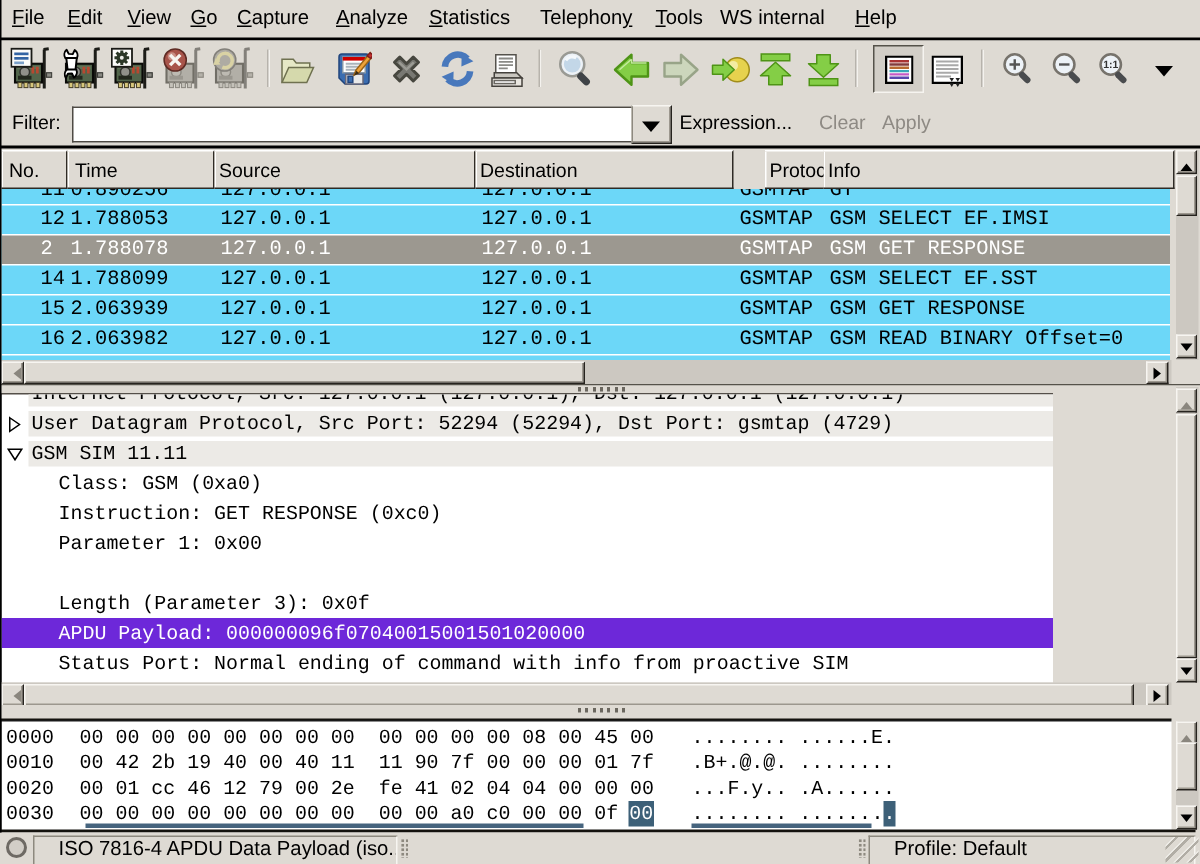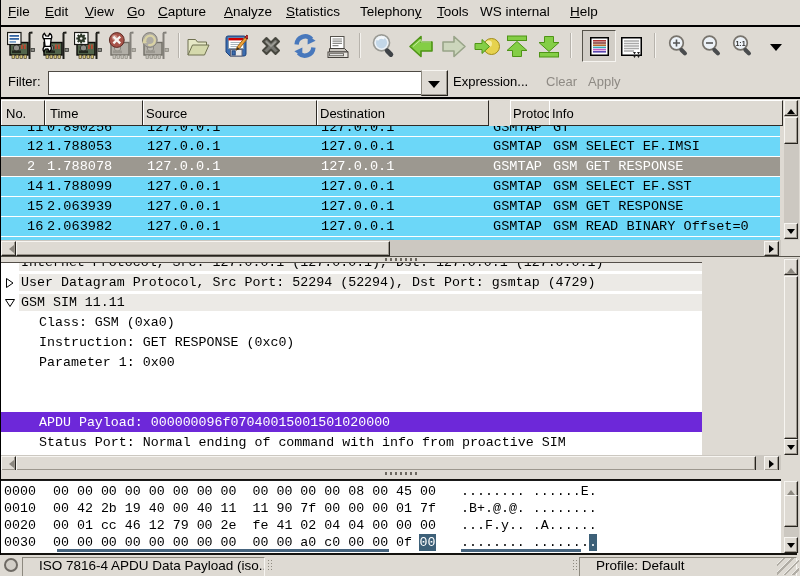--- a/index.html
+++ b/index.html
@@ -346,20 +346,21 @@
     <div class="drow" style="top:0px"><div class="dband"></div><span class="dtxt" style="left:20px">Internet Protocol, Src: 127.0.0.1 (127.0.0.1), Dst: 127.0.0.1 (127.0.0.1)</span></div>
     <div class="drow" style="top:20px"><div class="dband"></div><svg class="exp" width="10" height="12" style="position:absolute;left:4px;top:5px">
           <path d="M1.5 1.5 L8 6 L1.5 10.5 Z" fill="#fff" stroke="#000"></path>
         </svg><span class="dtxt" style="left:20px">User Datagram Protocol, Src Port: 52294 (52294), Dst Port: gsmtap (4729)</span></div>
     <div class="drow" style="top:40px"><div class="dband"></div><svg class="exp" width="12" height="10" style="position:absolute;left:3px;top:6px">
           <path d="M1.5 1.5 L10.5 1.5 L6 8.5 Z" fill="#fff" stroke="#000"></path>
         </svg><span class="dtxt" style="left:20px">GSM SIM 11.11</span></div>
     <div class="drow" style="top:60px"><span class="dtxt" style="left:38px">Class: GSM (0xa0)</span></div>
     <div class="drow" style="top:80px"><span class="dtxt" style="left:38px">Instruction: GET RESPONSE (0xc0)</span></div>
     <div class="drow" style="top:100px"><span class="dtxt" style="left:38px">Parameter 1: 0x00</span></div>
+    <div class="drow" style="top:140px"><span class="dtxt" style="left:38px">Length (Parameter 3): 0x0f</span></div>
     <div class="drow dsel" style="top:160px"><span class="dtxt" style="left:38px">APDU Payload: 000000096f07040015001501020000</span></div>
     <div class="drow" style="top:180px"><span class="dtxt" style="left:38px">Status Port: Normal ending of command with info from proactive SIM</span></div>
   </div>
 </div>
 
 <div class="trough" style="left:784px;top:258px;width:15px;height:197px"></div>
 <div class="sbtn" style="left:784px;top:259px;width:14px;height:16px">
     <span class="arrU gry" style="left:2px;top:4px"></span>
   </div>
 <div class="thumb" style="left:784px;top:276px;width:14px;height:163px"></div>

